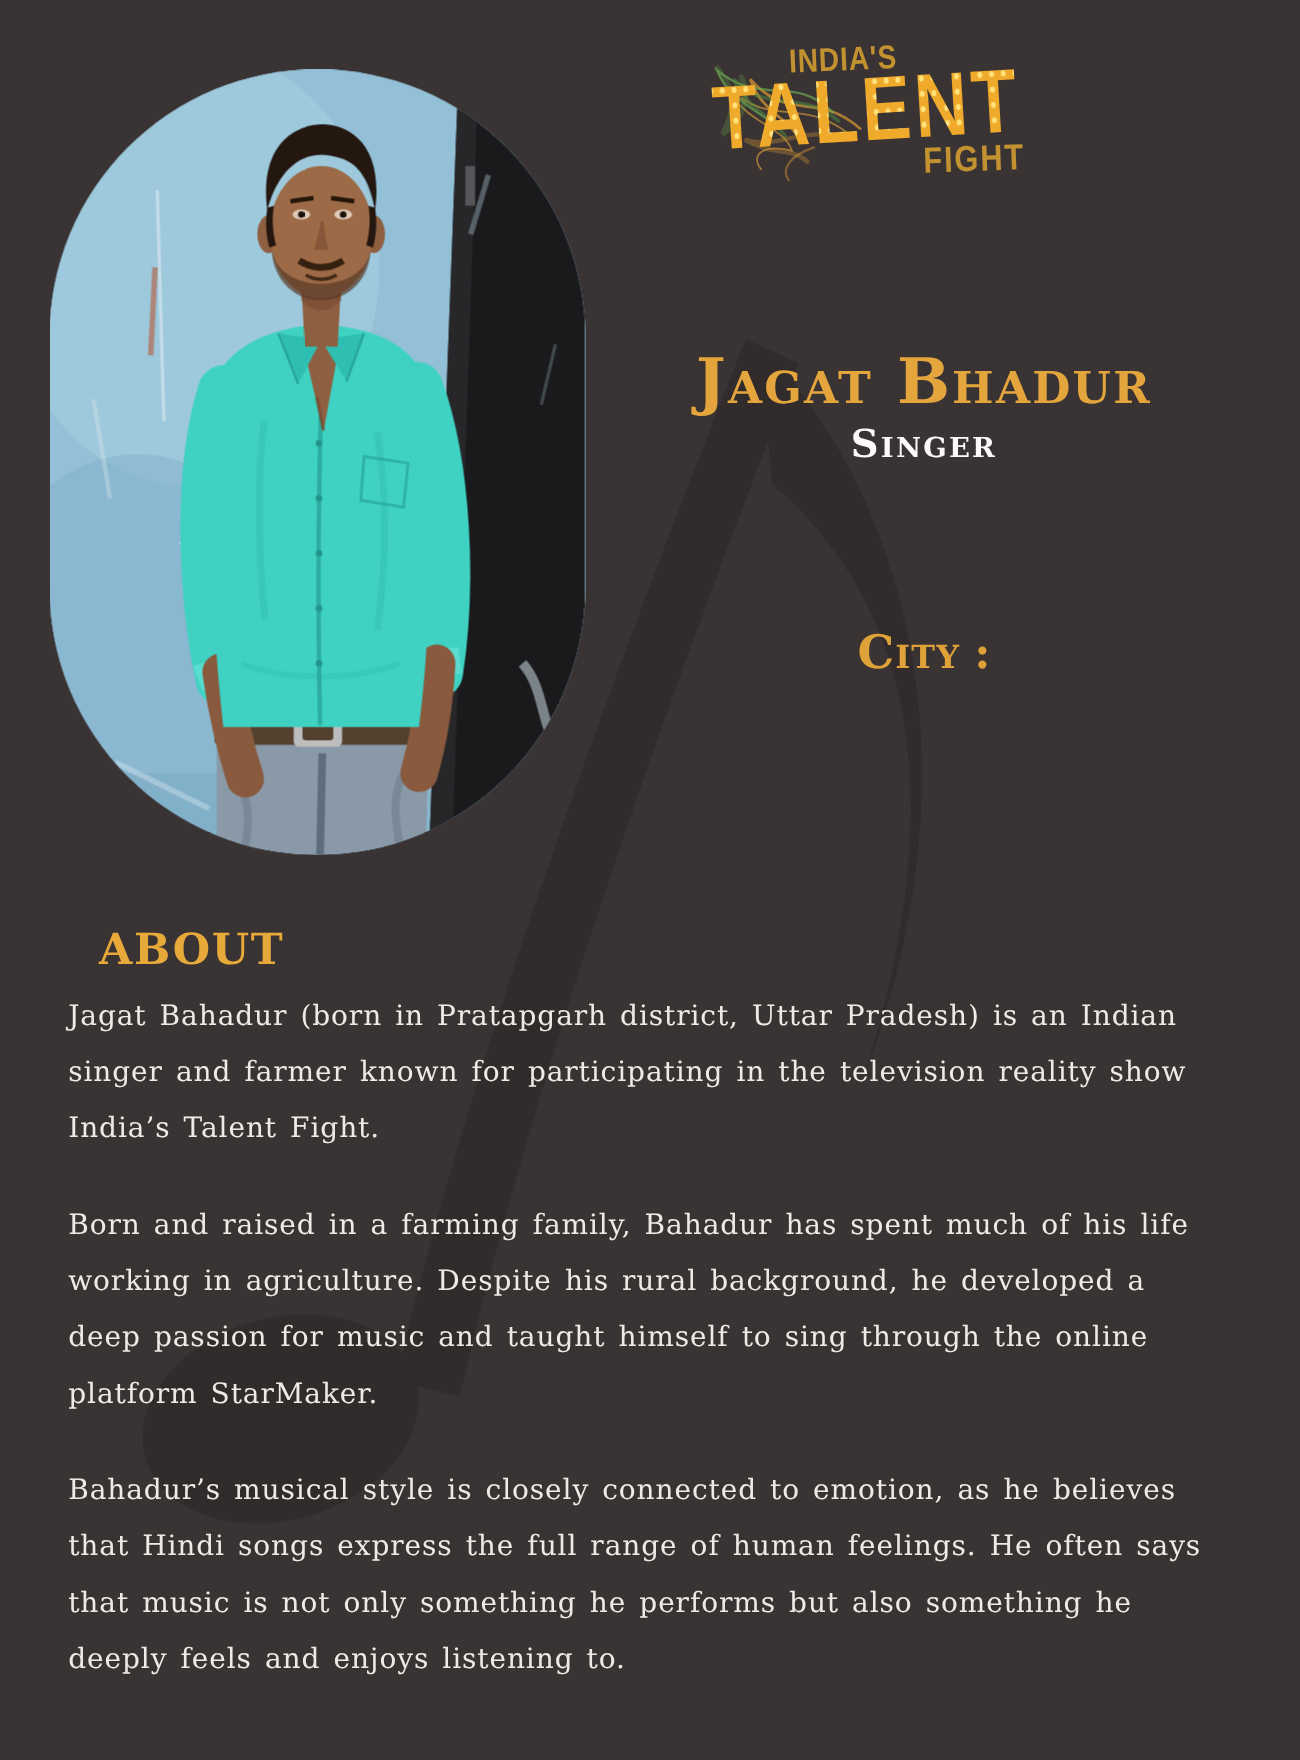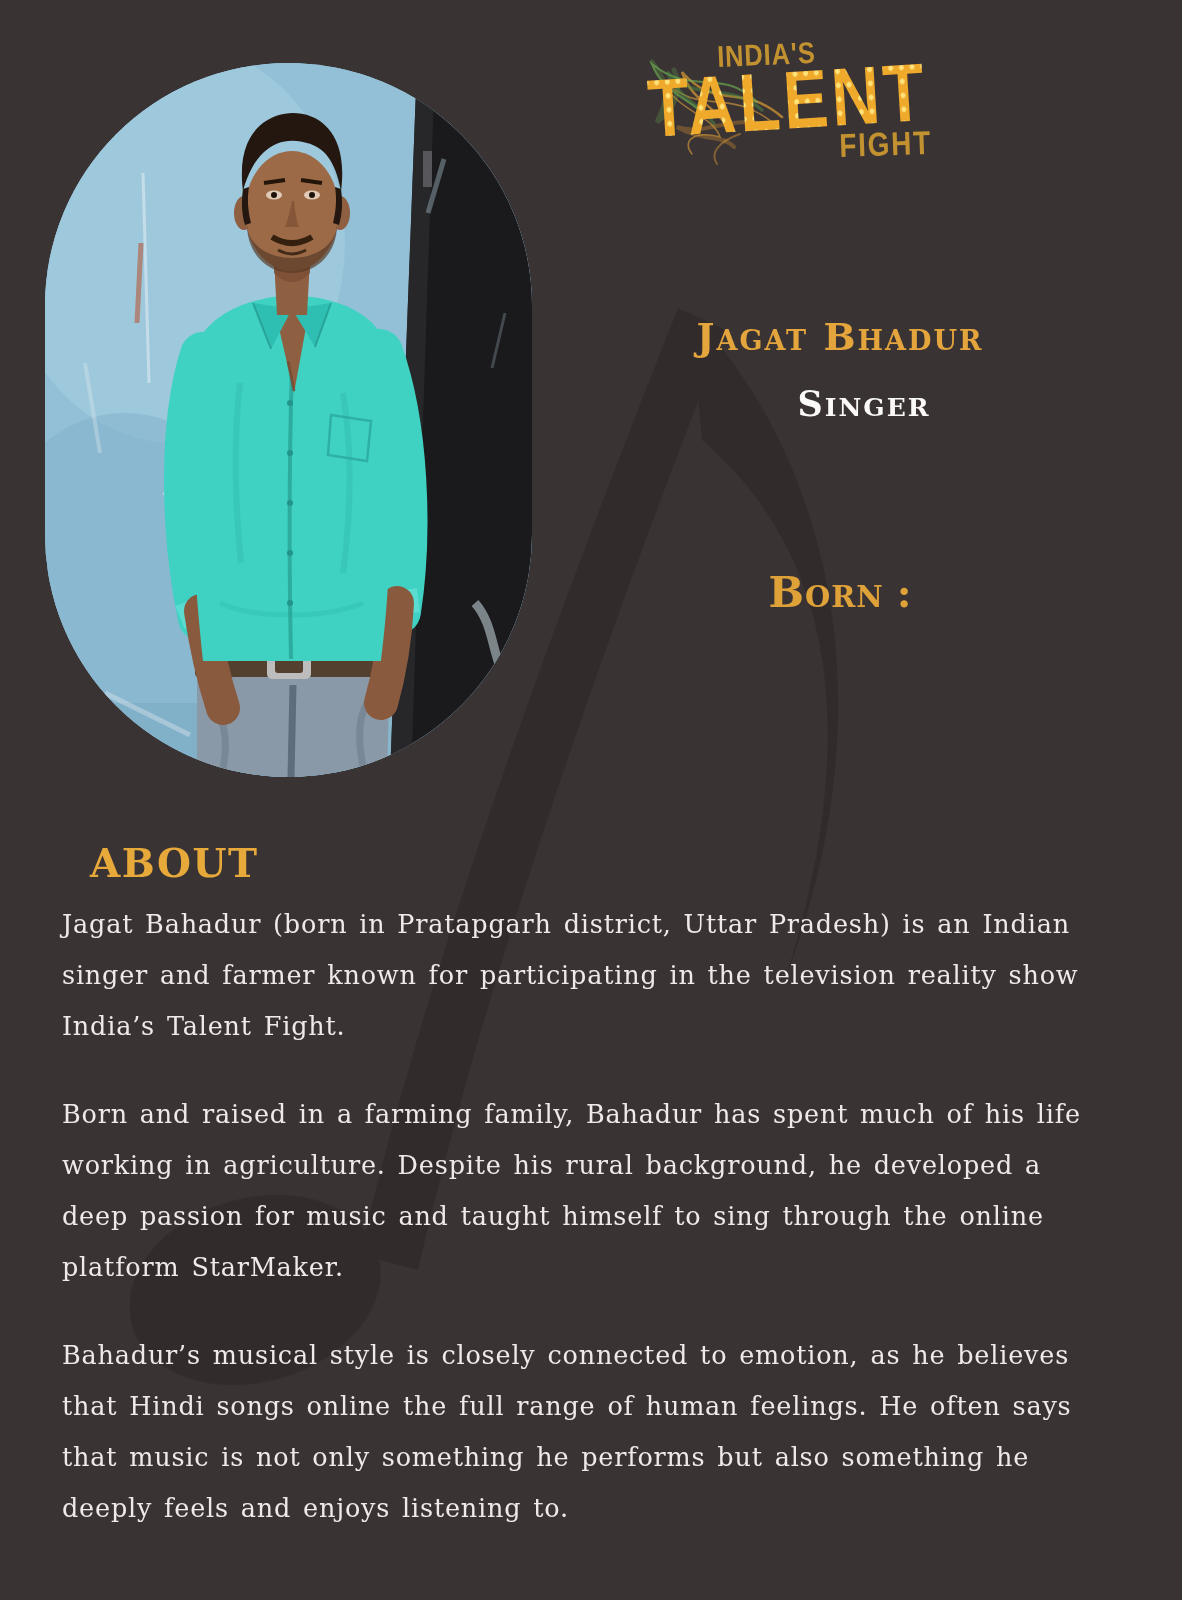--- a/index.html
+++ b/index.html
@@ -43,24 +43,24 @@
   }
   .logo-fight {
     left:200px; top:97px; font-size:33px; letter-spacing:2px; color:#c29130;
     transform:rotate(-2deg) scaleX(0.85); transform-origin:left bottom;
   }
 
   
   .artist-name {
     position:absolute; left:565px; top:316px; width:550px; z-index:2;
     text-align:center; font-variant:small-caps; font-weight:700;
-    font-size:38px; letter-spacing:2px; color:#e3a53c; line-height:1.1;
+    font-size:57px; letter-spacing:2px; color:#e3a53c; line-height:1.1;
   }
   .artist-role {
-    position:absolute; left:589px; top:383px; width:550px; z-index:2;
+    position:absolute; left:565px; top:383px; width:550px; z-index:2;
     text-align:center; font-variant:small-caps; font-weight:700;
     font-size:35px; letter-spacing:2px; color:#fbfaf8;
   }
   .city-row {
     position:absolute; left:565px; top:568px; width:550px; z-index:2;
     display:flex; justify-content:center; align-items:baseline; gap:13px;
     white-space:nowrap;
   }
   .city-label { font-variant:small-caps; font-weight:700; font-size:42px; letter-spacing:1px; color:#dfa239; }
   .city-colon { font-weight:700; font-size:40px; color:#dfa239; }
@@ -180,24 +180,24 @@
     </svg>
     <div class="logo-line logo-indias">INDIA'S</div>
     <div class="logo-line logo-talent">TALENT</div>
     <div class="logo-line logo-fight">FIGHT</div>
   </div>
 
   <div class="artist-name">Jagat Bhadur</div>
   <div class="artist-role">Singer</div>
 
   <div class="city-row">
-    <span class="city-label">Born</span>
+    <span class="city-label">City</span>
     <span class="city-colon">:</span>
   </div>
 
   <div class="about-heading">ABOUT</div>
   <div class="about-text">
     <p>Jagat Bahadur (born in Pratapgarh district, Uttar Pradesh) is an Indian singer and farmer known for participating in the television reality show India’s Talent Fight.</p>
     <p>Born and raised in a farming family, Bahadur has spent much of his life working in agriculture. Despite his rural background, he developed a deep passion for music and taught himself to sing through the online platform StarMaker.</p>
-    <p>Bahadur’s musical style is closely connected to emotion, as he believes that Hindi songs online the full range of human feelings. He often says that music is not only something he performs but also something he deeply feels and enjoys listening to.</p>
+    <p>Bahadur’s musical style is closely connected to emotion, as he believes that Hindi songs express the full range of human feelings. He often says that music is not only something he performs but also something he deeply feels and enjoys listening to.</p>
   </div>
 
 </div>
 
 </body></html>

